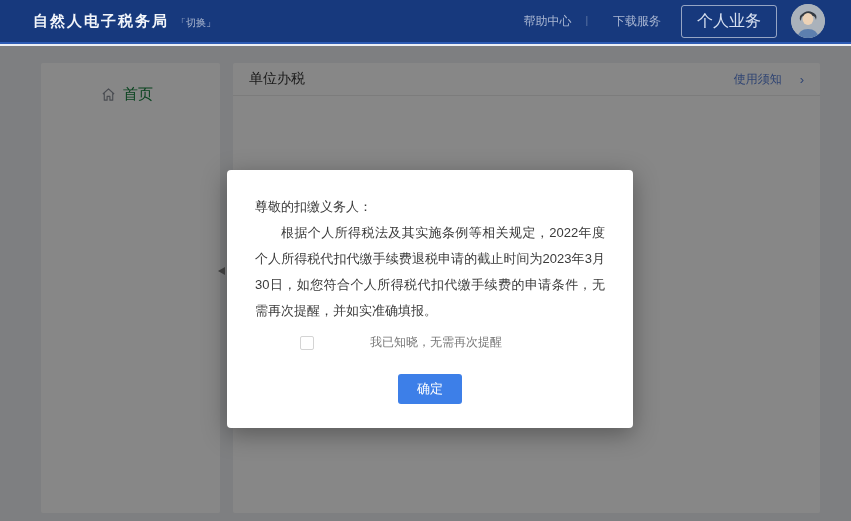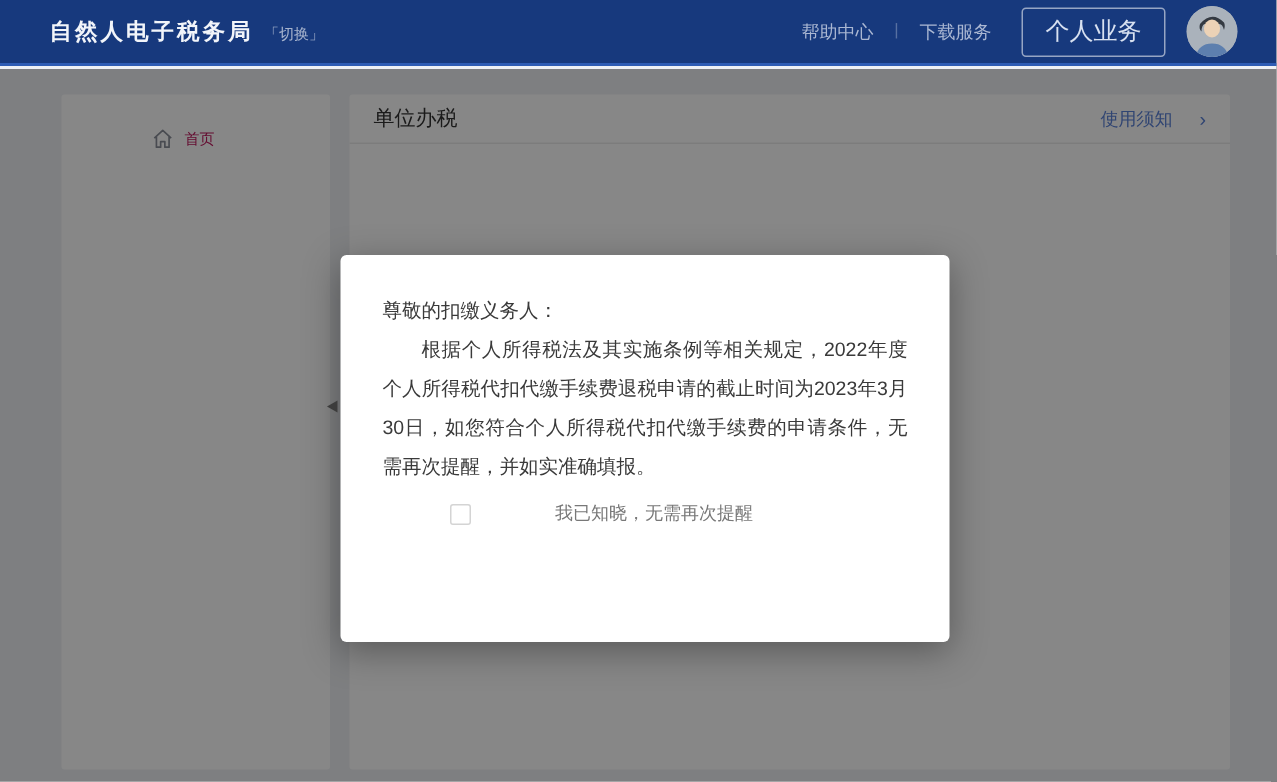--- a/index.html
+++ b/index.html
@@ -10,38 +10,38 @@
   .topbar {
     position:absolute; left:0; top:0; right:0; height:44px;
     background:#17397d; border-bottom:2px solid #2e5cb4;
     display:flex; align-items:center; justify-content:space-between;
     padding:0 26px 0 33px; z-index:5;font-family:Liberation Mono, monospace;
   }
   .brand-wrap { display:flex; align-items:baseline; }
   .brand { color:#f2f5fa; font-size:15px; font-weight:bold; letter-spacing:2px; }
   .switch { color:rgba(255,255,255,0.62); font-size:10px; margin-left:7px; cursor:pointer; }
   .top-right { display:flex; align-items:center; }
-  .nav-link { color:#aab7d2; font-size:12px; cursor:pointer; }
+  .nav-link { color:#aab7d2; font-size:12px; cursor:pointer;margin-left:11px; }
   .nav-sep { color:rgba(255,255,255,0.28); font-size:11px; margin:0 12px; }
   .pill-btn {
     margin-left:20px; padding:5px 15px; font-size:16px; color:#d8e1f1;
     border:1px solid rgba(255,255,255,0.55); border-radius:3px;
     background:transparent; cursor:pointer;
   }
   .avatar {
     width:34px; height:34px; border-radius:50%; margin-left:14px;
     background:#a9b1ba; overflow:hidden; position:relative; cursor:pointer;
   }
 
   
   .content { position:absolute; left:0; top:46px; right:0; bottom:0; }
   .panel { background:#ffffff; border-radius:2px; position:absolute; }
   .sidebar { left:41px; top:17px; width:179px; bottom:8px; }
   .side-item { display:flex; align-items:center; padding:22px 0 0 60px; cursor:pointer; }
-  .side-item .lbl { color:#be185d; font-size:10px; margin-left:7px; }
+  .side-item .lbl { color:#15803d; font-size:15px; margin-left:7px; }
   .main { left:233px; top:17px; right:31px; bottom:8px; }
   .main-head {
     height:33px; display:flex; align-items:center; justify-content:space-between;
     padding:0 16px; border-bottom:1px solid #ebebeb;
   }
   .main-title { color:#333; font-size:14px; }
   .usage { color:#5b82d8; font-size:12px; cursor:pointer; display:flex; align-items:center;gap:14px; }
   .usage .chev { font-size:13px; margin-left:4px; }
 
   
@@ -148,14 +148,17 @@
 <div class="cursor-artifact"></div>
 
 <div class="modal">
   <div class="modal-body">
     <div class="salutation">尊敬的扣缴义务人：</div>
     <div class="paragraph">根据个人所得税法及其实施条例等相关规定，2022年度个人所得税代扣代缴手续费退税申请的截止时间为2023年3月30日，如您符合个人所得税代扣代缴手续费的申请条件，无需再次提醒，并如实准确填报。</div>
     <div class="check-row">
       <span class="checkbox"></span>
       <span class="check-lbl">我已知晓，无需再次提醒</span>
     </div>
+    <div class="btn-row">
+      <button class="confirm-btn">确定</button>
+    </div>
   </div>
 </div>
 
 </body></html>

